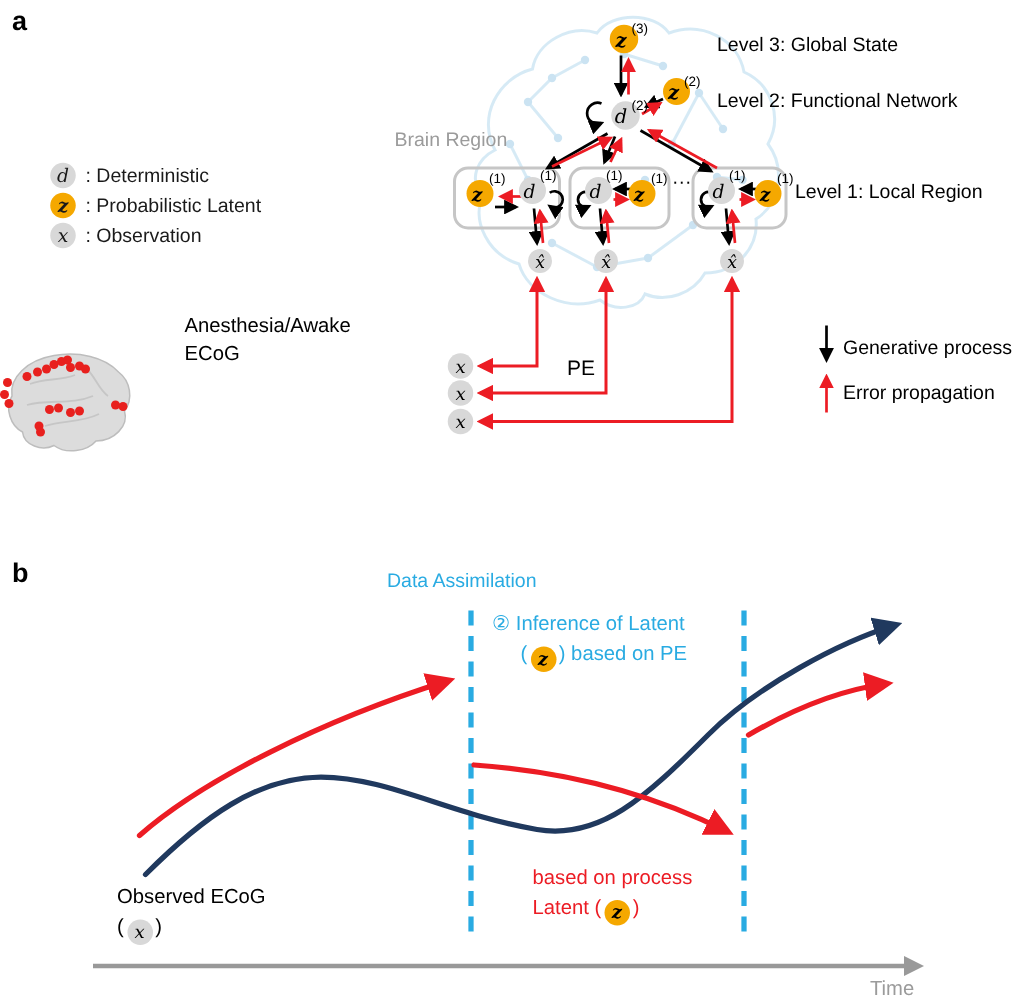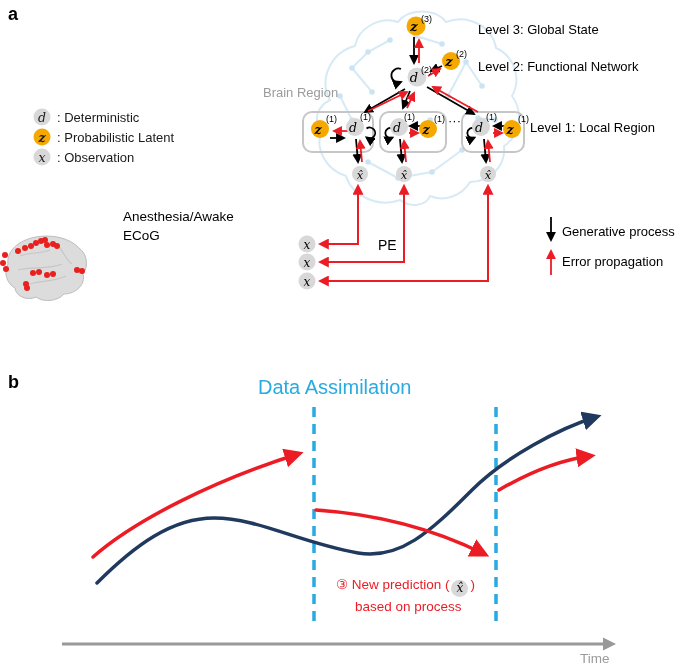--- a/index.html
+++ b/index.html
@@ -258,27 +258,39 @@
     <path d="M97 223 C135 185 172 158 214 158 C258 158 300 183 358 193 C400 200 430 172 472 130
              C505 97 560 68 596 57" stroke="#20395E" stroke-width="3.5" fill="none" stroke-linecap="round" marker-end="url(#mN)"></path>
 
     <path d="M93 197 C135 160 215 120 298 94" stroke="#EC1C24" stroke-width="3.5" fill="none" stroke-linecap="round" marker-end="url(#mR)"></path>
     <path d="M316 150 C360 153 420 162 484 194" stroke="#EC1C24" stroke-width="3.5" fill="none" stroke-linecap="round" marker-end="url(#mR)"></path>
     <path d="M499 130 C530 112 560 100 590 96" stroke="#EC1C24" stroke-width="3.5" fill="none" stroke-linecap="round" marker-end="url(#mR)"></path>
 
     <path d="M62 284 L612 284" stroke="#999999" stroke-width="3" fill="none" marker-end="url(#mG)"></path>
   </svg>
 
-  <div class="bblk cyan" style="left:258px;top:377px;font-size:20px;">Data Assimilation</div>
-
-
-
+  <div class="bblk cyan" style="left:258px;top:377px;font-size:13px;">Data Assimilation</div>
+
+  <div class="bblk cyan" style="left:328px;top:406px;">
+    <div><span>② Inference of Latent</span></div>
+    <div class="indent">
+      <span>(</span><span class="tok tok-orange">z</span><span>) based on PE</span>
+    </div>
+  </div>
+
+
+  <div class="bblk" style="left:78px;top:588px;color:#000;">
+    <div><span>Observed ECoG</span></div>
+    <div>
+      <span>(</span><span class="tok tok-gray">x</span><span>)</span>
+    </div>
+  </div>
 
   <div class="bblk red" style="left:336px;top:575px;">
-    <div>
-      <span>③ New prediction (</span><span class="tok tok-gray">x̂</span><span>)</span>
+    <div class="indent"><span>based on process</span></div>
+    <div class="indent">
+      <span>Latent (</span><span class="tok tok-orange">z</span><span>)</span>
     </div>
-    <div class="indent"><span>based on process</span></div>
   </div>
 
   <div class="bblk gray" style="left:580px;top:649px;">Time</div>
 
 </div>
 
 </body></html>

